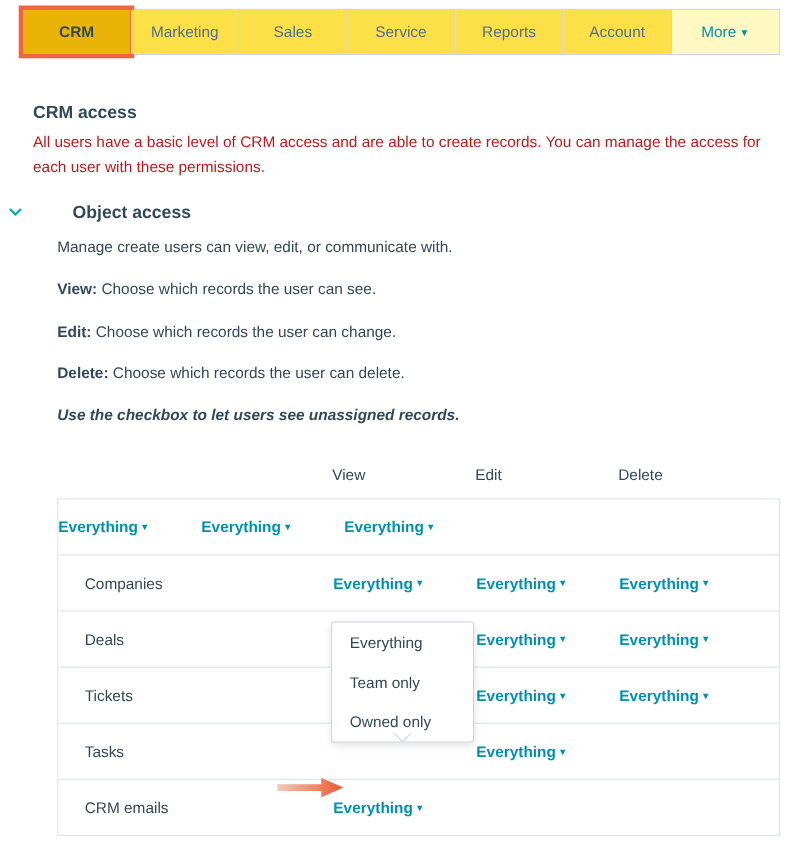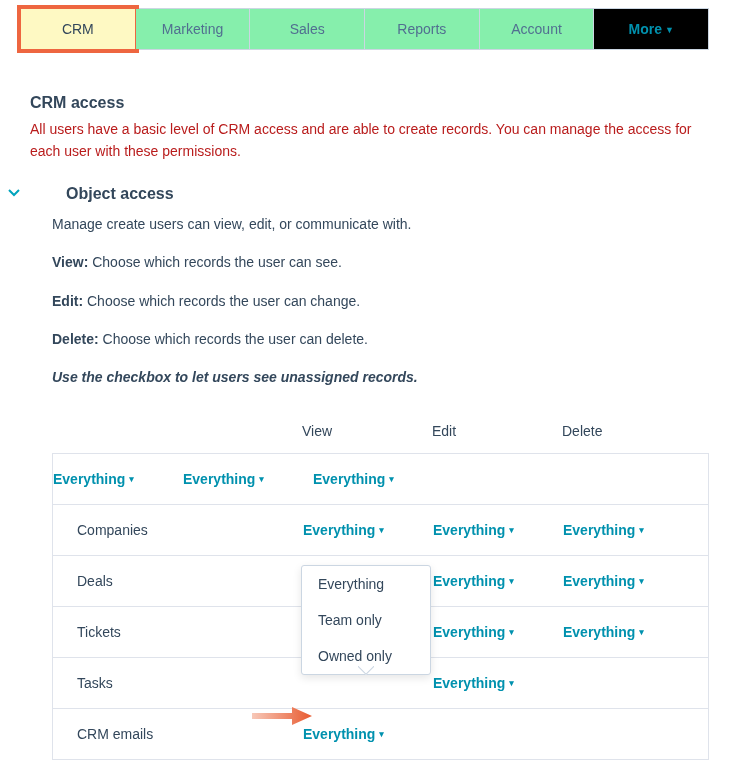--- a/index.html
+++ b/index.html
@@ -16,34 +16,34 @@
     display: flex;
     border: 1px solid #cbd6e2;
     margin: 8px 20px 0 20px;
     background: #f5f8fa;
   }
   .tab {
     padding: 12px 0;
     text-align: center;
     border-right: 1px solid #cbd6e2;
     color: #516f90;
-    background: #86efac;
+    background: #fde047;
     cursor: pointer;
     flex: 1;
     position: relative;
   }
   .tab.active {
-    background: #fef9c3;
-    color: #33475b;
-    font-weight: 400;
+    background: #eab308;
+    color: #33475b;
+    font-weight: 700;
   }
   .tab.more {
     color: #0091ae;
-    font-weight: 700;
-    background: #000000;
+    font-weight: 400;
+    background: #fef9c3;
     border-right: none;
   }
   .tab .caret {
     font-size: 9px;
     margin-left: 3px;
     vertical-align: middle;
   }
   .highlight-box {
     position: absolute;
     top: -4px; left: -4px; right: -4px; bottom: -4px;
@@ -176,20 +176,21 @@
 </head>
 <body>
 
 <div class="tabs">
   <div class="tab active">
     <span>CRM</span>
     <span class="highlight-box"></span>
   </div>
   <div class="tab"><span>Marketing</span></div>
   <div class="tab"><span>Sales</span></div>
+  <div class="tab"><span>Service</span></div>
   <div class="tab"><span>Reports</span></div>
   <div class="tab"><span>Account</span></div>
   <div class="tab more">
     <span>More</span><span class="caret">▼</span>
   </div>
 </div>
 
 <div class="content">
 
   <h3 class="section-title">CRM access</h3>

